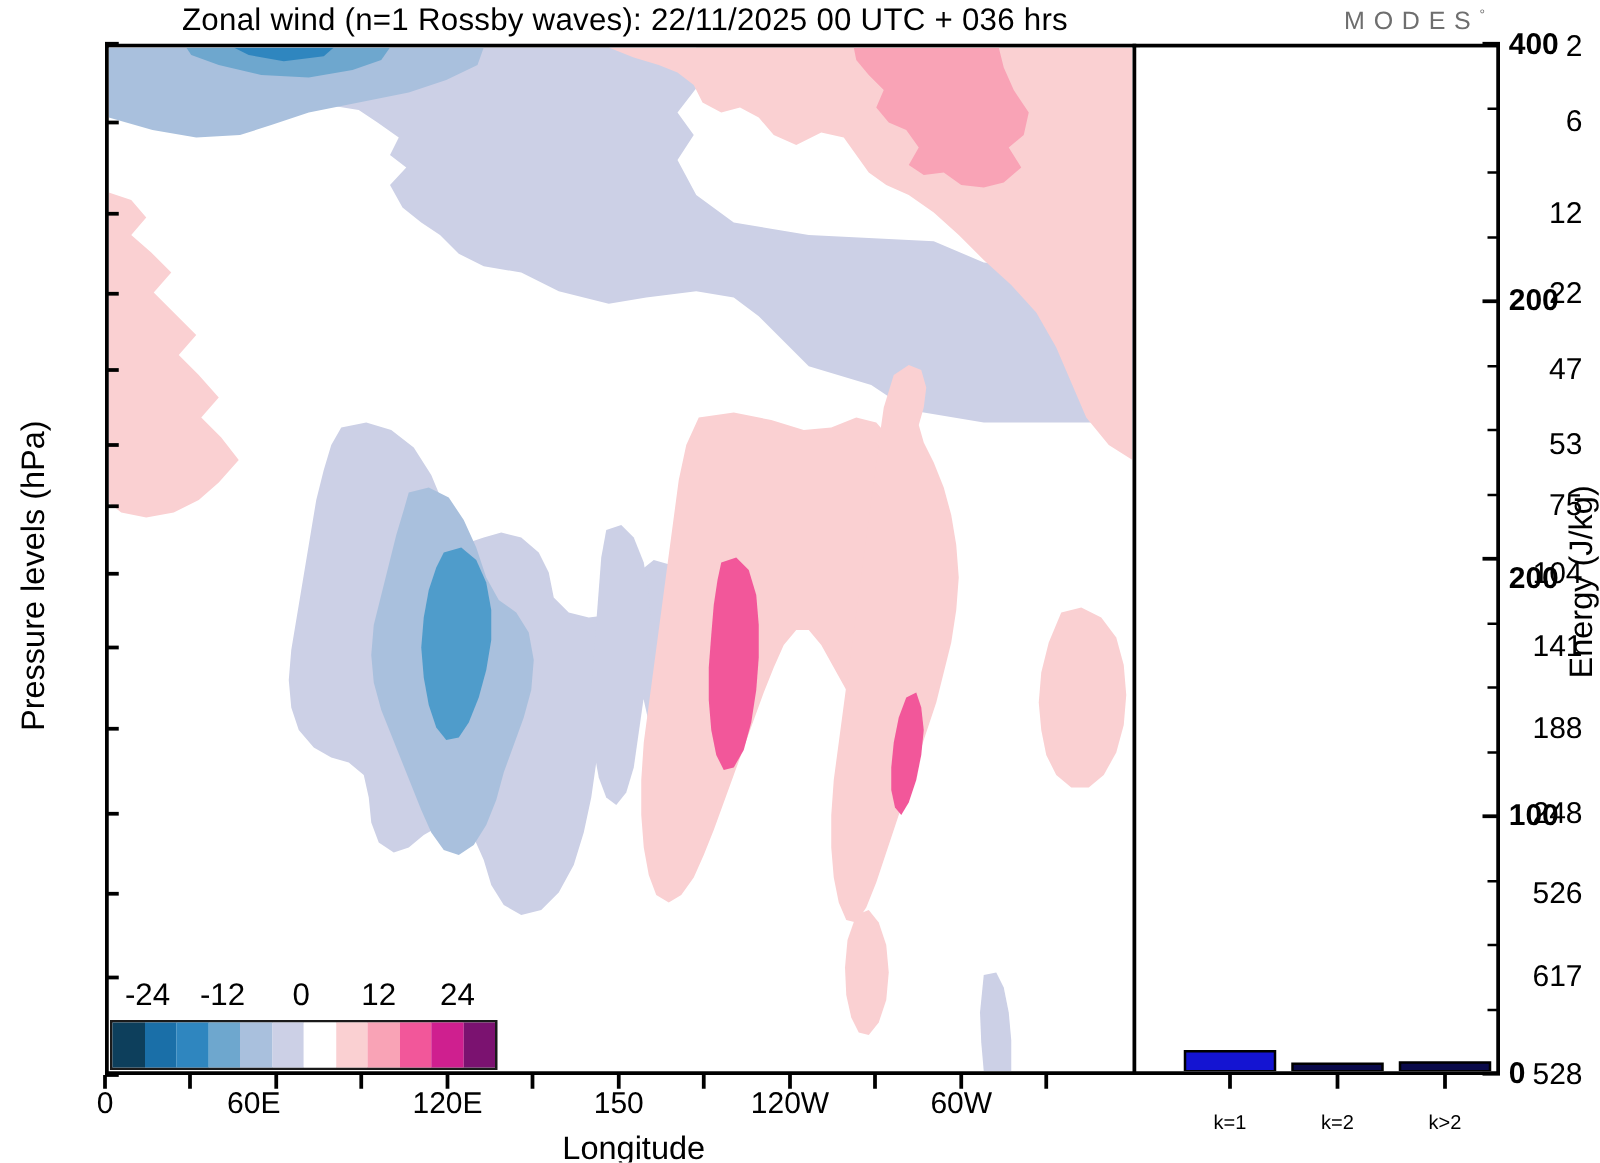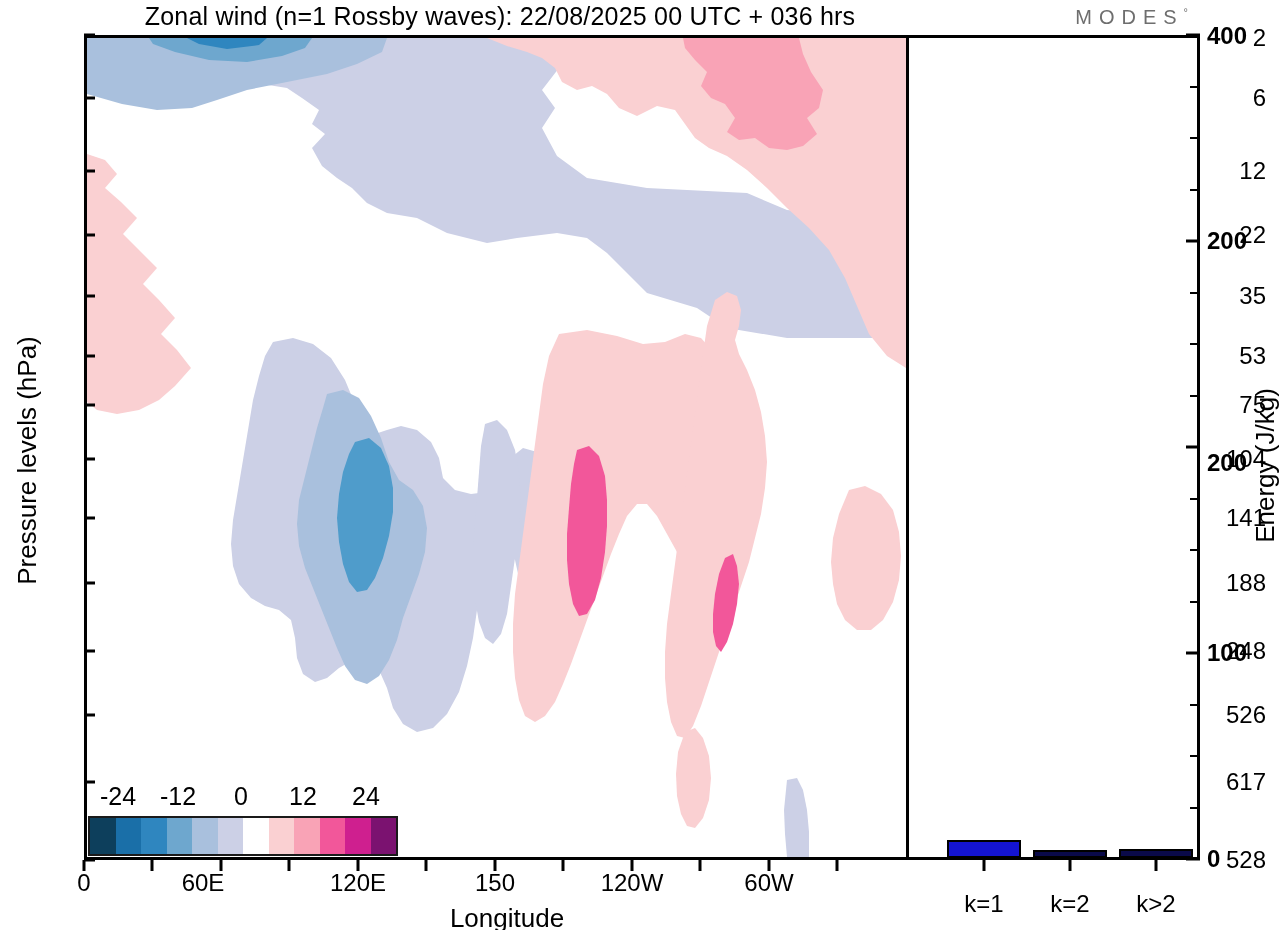--- a/index.html
+++ b/index.html
@@ -53,35 +53,35 @@
     left:1055px;top:450px;width:420px;text-align:center;font-size:26px;
     transform:rotate(-90deg);white-space:nowrap;
   }
 
   .xtick{position:absolute;top:869px;font-size:24px;transform:translateX(-50%);
          white-space:nowrap;}
   .xtickmark{position:absolute;top:860px;width:3px;height:11px;background:#000;
              transform:translateX(-50%);}
   #xlabel-title{left:297px;top:903px;width:420px;text-align:center;font-size:26px;}
 
-  .btick{position:absolute;top:890px;font-size:24px;transform:translateX(-50%);
+  .btick{position:absolute;top:890px;font-size:16px;transform:translateX(-50%);
          white-space:nowrap;}
 
   
   #colorbar-wrap{left:88px;top:816px;width:310px;height:40px;}
   #colorbar{width:100%;height:100%;display:flex;border:2px solid #1a1a1a;
             box-sizing:border-box;background:#fff;}
   #colorbar div{flex:1 1 0;height:100%;}
   .cbtick{position:absolute;top:782px;font-size:25px;transform:translateX(-50%);
           white-space:nowrap;}
 </style>
 </head>
 <body>
 
-<div class="abs" id="chart-title">Zonal wind (n=1 Rossby waves):  22/08/2025  00 UTC  + 036 hrs</div>
+<div class="abs" id="chart-title">Zonal wind (n=1 Rossby waves):  22/11/2025  00 UTC  + 036 hrs</div>
 
 <div class="abs" id="modes-logo"><span>MODES</span><span class="deg">°</span></div>
 
 <div class="abs" id="plot-frame"></div>
 
 <div class="abs" id="contour-area">
 <svg id="contour-svg" width="819" height="819" viewBox="0 0 819 819" xmlns="http://www.w3.org/2000/svg">
   <rect x="0" y="0" width="819" height="819" fill="#ffffff"></rect>
 
   <path fill="#ccd0e6" d="
@@ -222,21 +222,21 @@
 <div class="abs ytickmark-l" style="top:583px"></div>
 <div class="abs ytickmark-l" style="top:651px"></div>
 <div class="abs ytickmark-l" style="top:715px"></div>
 <div class="abs ytickmark-l" style="top:782px"></div>
 <div class="abs ytickmark-l" style="top:860px"></div>
 
 <div class="abs ytick-l" style="top:38px">2</div>
 <div class="abs ytick-l" style="top:98px">6</div>
 <div class="abs ytick-l" style="top:171px">12</div>
 <div class="abs ytick-l" style="top:235px">22</div>
-<div class="abs ytick-l" style="top:296px">35</div>
+<div class="abs ytick-l" style="top:296px">47</div>
 <div class="abs ytick-l" style="top:356px">53</div>
 <div class="abs ytick-l" style="top:405px">75</div>
 <div class="abs ytick-l" style="top:459px">104</div>
 <div class="abs ytick-l" style="top:518px">141</div>
 <div class="abs ytick-l" style="top:583px">188</div>
 <div class="abs ytick-l" style="top:651px">248</div>
 <div class="abs ytick-l" style="top:715px">526</div>
 <div class="abs ytick-l" style="top:782px">617</div>
 <div class="abs ytick-l" style="top:860px">528</div>
 

